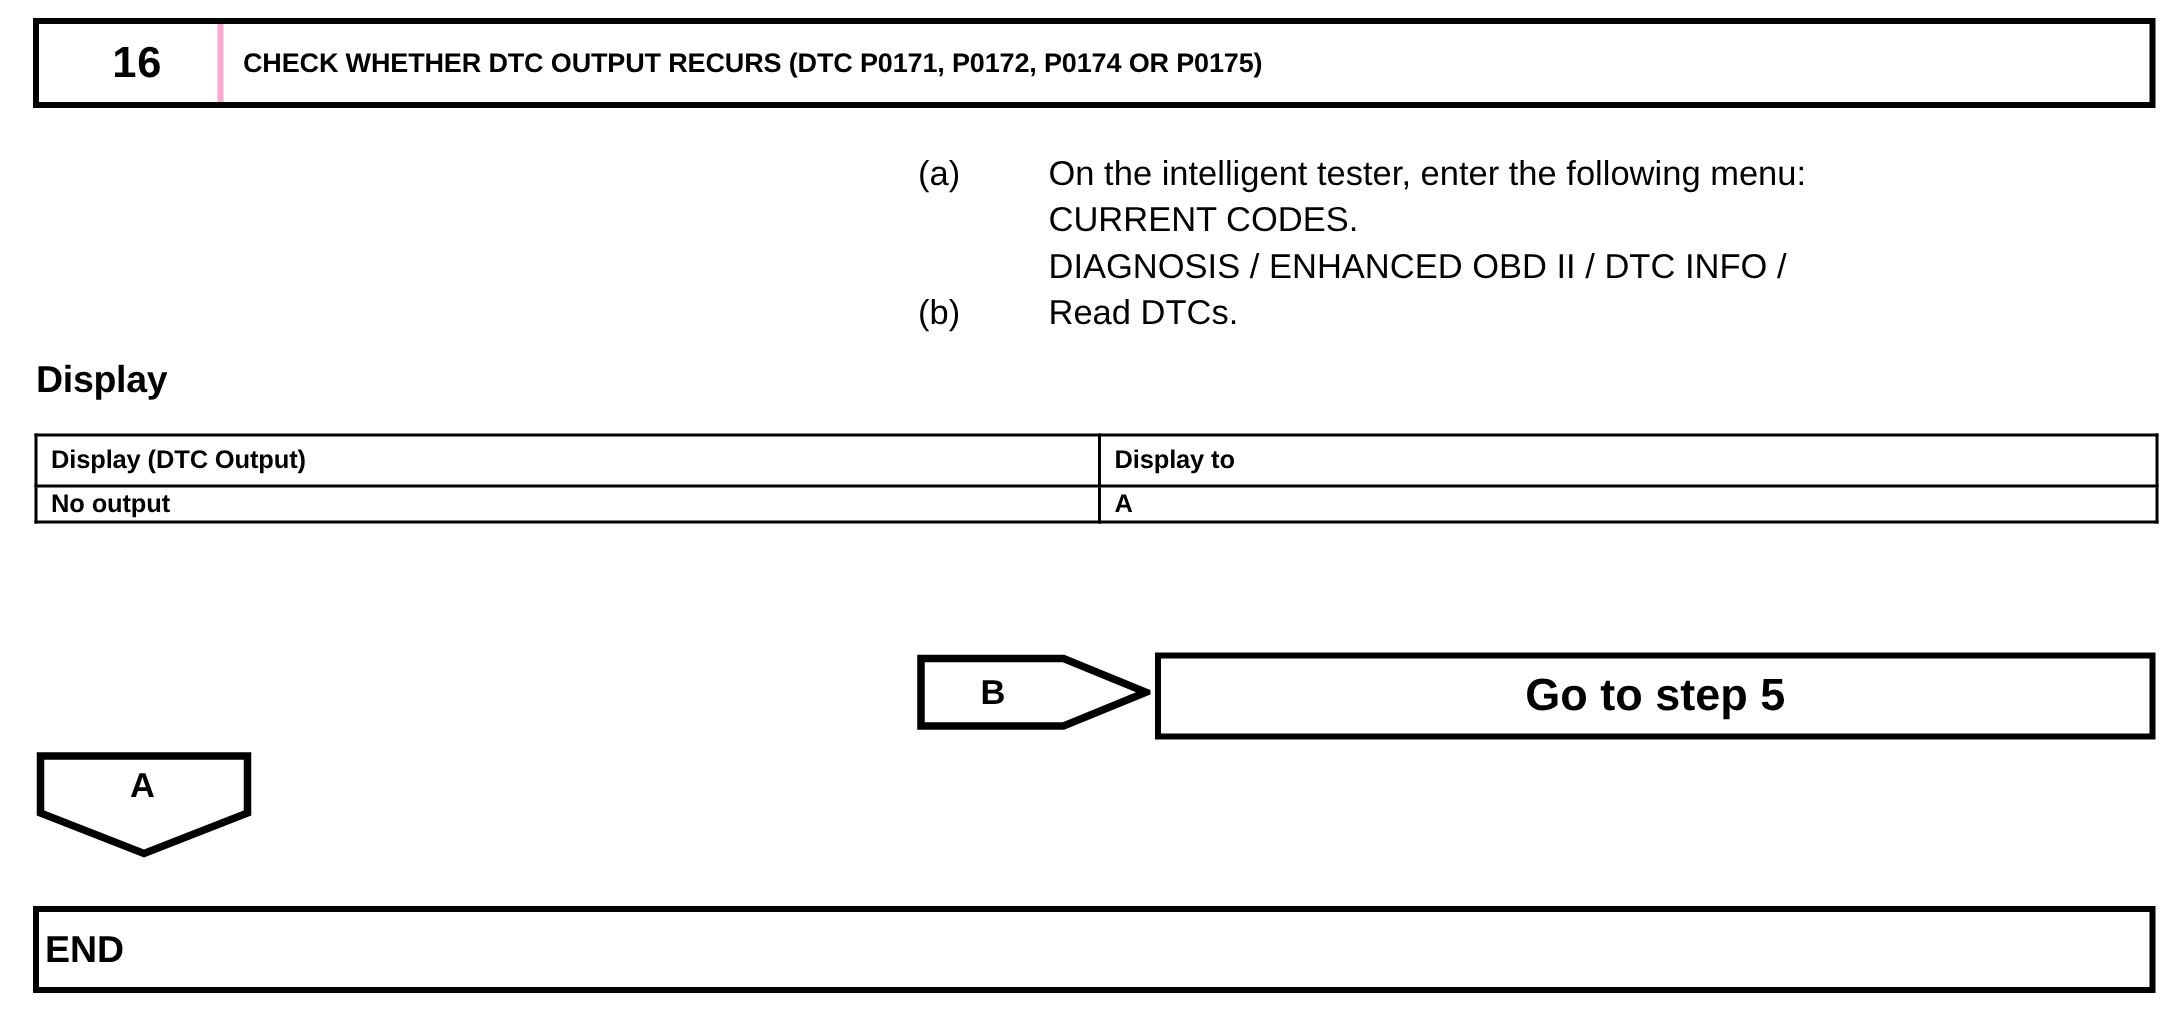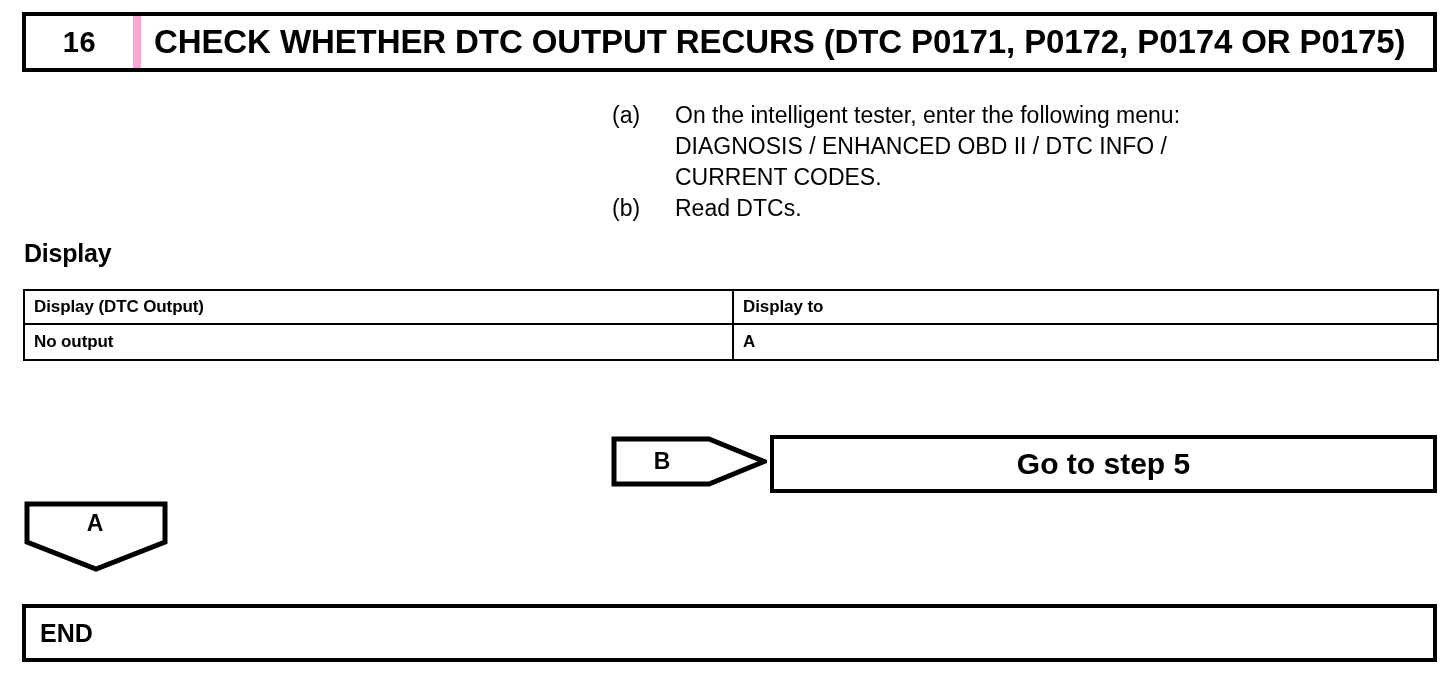--- a/index.html
+++ b/index.html
@@ -28,34 +28,35 @@
     width: 1415px;
     height: 60px;
     box-sizing: border-box;
     border: 4px solid #000000;
     display: flex;
     align-items: stretch;
   }
   .step-number {
     width: 107px;
     flex: 0 0 107px;
-    border-right: 8px solid #f9a8d4;
+    border-right: 4px solid #f9a8d4;
     display: flex;
     align-items: center;
     justify-content: center;
     font-size: 29px;
     font-weight: bold;
     letter-spacing: 0.5px;
+    padding-left: 12px;
   }
   .step-title {
     flex: 1 1 auto;
     display: flex;
     align-items: center;
     padding-left: 13px;
-    font-size: 33px;
+    font-size: 18px;
     font-weight: bold;
     letter-spacing: -0.1px;
     white-space: nowrap;
     border-radius: 14px;
   }
 
   
   .instructions {
     position: absolute;
     left: 612px;
@@ -67,20 +68,21 @@
     align-items: flex-start;
     font-size: 23px;
     line-height: 31px;
   }
   .instr-marker {
     flex: 0 0 63px;
     text-align: left;
   }
   .instr-body {
     flex: 1 1 auto;
+    margin-left: 24px;
   }
   .instr-line {
     display: block;
     white-space: nowrap;
   }
 
   
   .result-label {
     position: absolute;
     left: 24px;
@@ -100,21 +102,21 @@
     table-layout: fixed;
   }
   .result-table th,
   .result-table td {
     border: 2px solid #000000;
     font-size: 17px;
     font-weight: bold;
     text-align: left;
     vertical-align: middle;
     padding: 0 0 0 9px;
-    height: 36px;
+    height: 24px;
     box-sizing: border-box;
     letter-spacing: -0.1px;
   }
   .result-table thead th {
     border-bottom: 2px solid #000000;
     height: 34px;
     border-radius: 11px;
   }
   .result-table tbody tr:first-child td {
     border-top: 2px solid #000000;
@@ -186,43 +188,43 @@
   .end-box {
     position: absolute;
     left: 22px;
     top: 604px;
     width: 1415px;
     height: 58px;
     box-sizing: border-box;
     border: 4px solid #000000;
     display: flex;
     align-items: center;
-    padding-left: 14px;
+    padding-left: 4px;
     font-size: 25px;
     font-weight: bold;
   }
 </style>
 </head>
 <body>
 
 <div class="page">
 
   <div class="step-header">
     <div class="step-number">16</div>
     <div class="step-title">CHECK WHETHER DTC OUTPUT RECURS (DTC P0171, P0172, P0174 OR P0175)</div>
   </div>
 
   <div class="instructions">
 
     <div class="instr-row">
       <div class="instr-marker">(a)</div>
       <div class="instr-body">
         <span class="instr-line">On the intelligent tester, enter the following menu:</span>
+        <span class="instr-line">CURRENT CODES.</span>
         <span class="instr-line">DIAGNOSIS / ENHANCED OBD II / DTC INFO /</span>
-        <span class="instr-line">CURRENT CODES.</span>
       </div>
     </div>
 
     <div class="instr-row">
       <div class="instr-marker">(b)</div>
       <div class="instr-body">
         <span class="instr-line">Read DTCs.</span>
       </div>
     </div>
 

